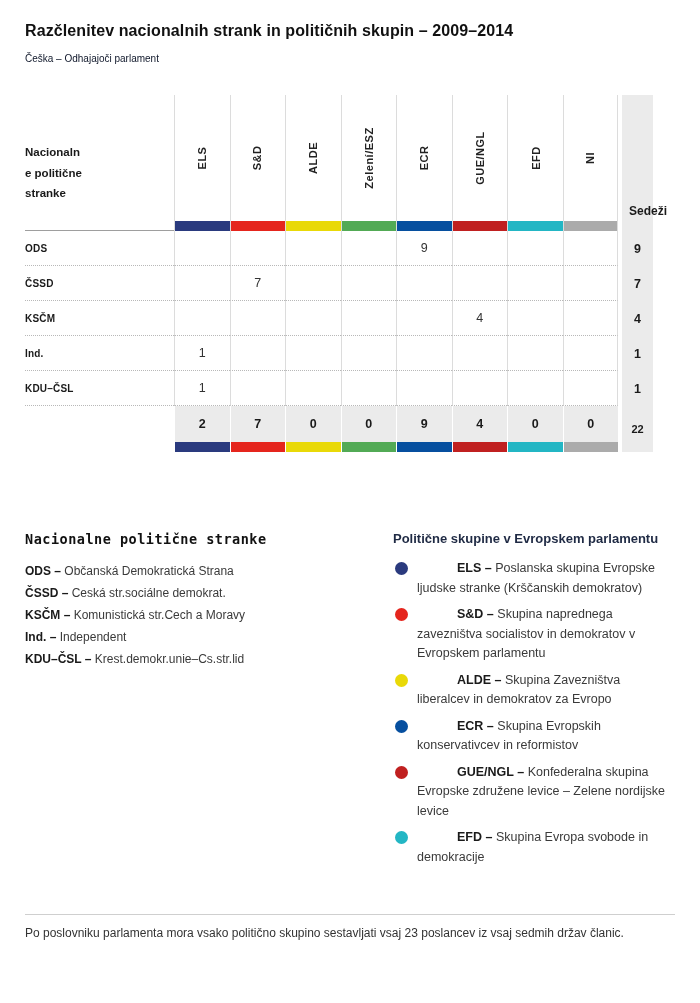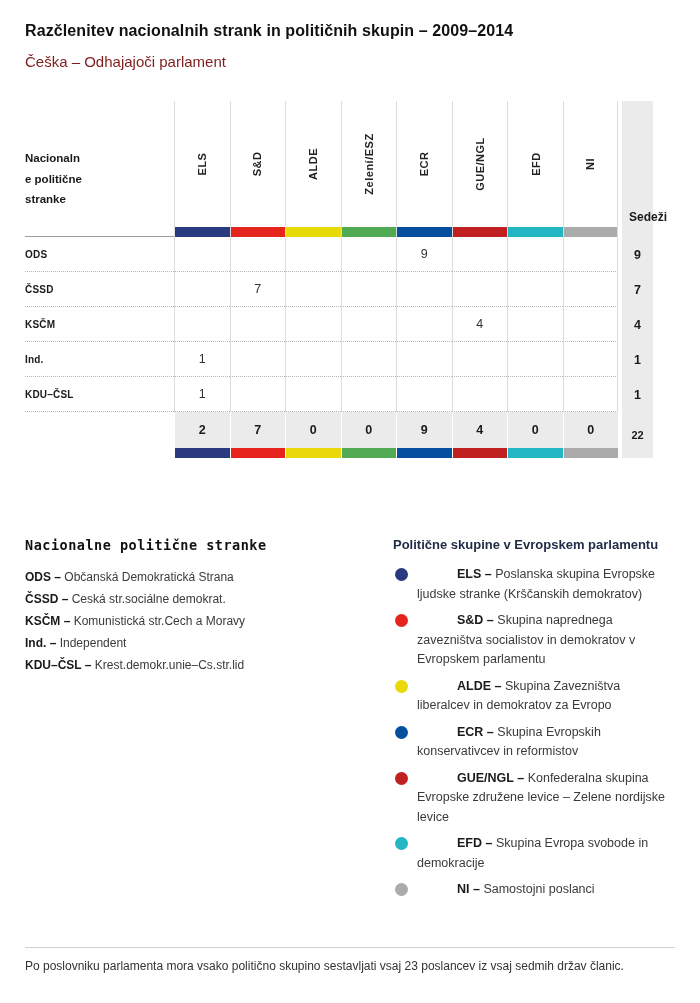--- a/index.html
+++ b/index.html
@@ -2,21 +2,21 @@
 <html><head>
 <meta charset="utf-8">
 <style>
   * { margin:0; padding:0; box-sizing:border-box; }
   html,body { width:700px; height:1003px; background:#ffffff; overflow:hidden;
     font-family:"Liberation Sans", sans-serif; color:#1a1a1a; }
   .page { width:700px; height:1003px; padding:22px 25px 10px 25px; }
 
   
   .title { font-size:16px; font-weight:bold; color:#111; letter-spacing:.1px; }
-  .subtitle { font-size:15px; color:#7f1d1d; margin-top:13px; }
+  .subtitle { font-size:10px; color:#0f172a; margin-top:13px; }
 
   
   .tbl { width:650px; margin-top:31px; }
   .trow { display:flex; }
   .cell { box-sizing:border-box; }
   .cell.label { width:149px; }
   .cell.group { width:55.5px; border-left:1px solid #dcdcdc; }
   .cell.group.last { border-right:1px solid #dcdcdc; }
   .cell.gap { width:4px; }
   .cell.seats { width:31px; background:#ebebeb; }
@@ -275,23 +275,19 @@
         <span class="gtext"><b>ECR –</b> <span>Skupina Evropskih konservativcev in reformistov</span></span>
       </div>
       <div class="group-item">
         <span class="dot" style="background-color: rgb(192, 32, 32);"></span>
         <span class="gtext"><b>GUE/NGL –</b> <span>Konfederalna skupina Evropske združene levice – Zelene nordijske levice</span></span>
       </div>
       <div class="group-item">
         <span class="dot" style="background-color: rgb(35, 182, 196);"></span>
         <span class="gtext"><b>EFD –</b> <span>Skupina Evropa svobode in demokracije</span></span>
       </div>
-      <div class="group-item">
-        <span class="dot" style="background-color: rgb(171, 171, 171);"></span>
-        <span class="gtext"><b>NI –</b> <span>Samostojni poslanci</span></span>
-      </div>
     </div>
   </div>
 
   <div class="rule r1"></div>
   <div class="note">Po poslovniku parlamenta mora vsako politično skupino sestavljati vsaj 23 poslancev iz vsaj sedmih držav članic.</div>
 
 </div>
 
 </body></html>

